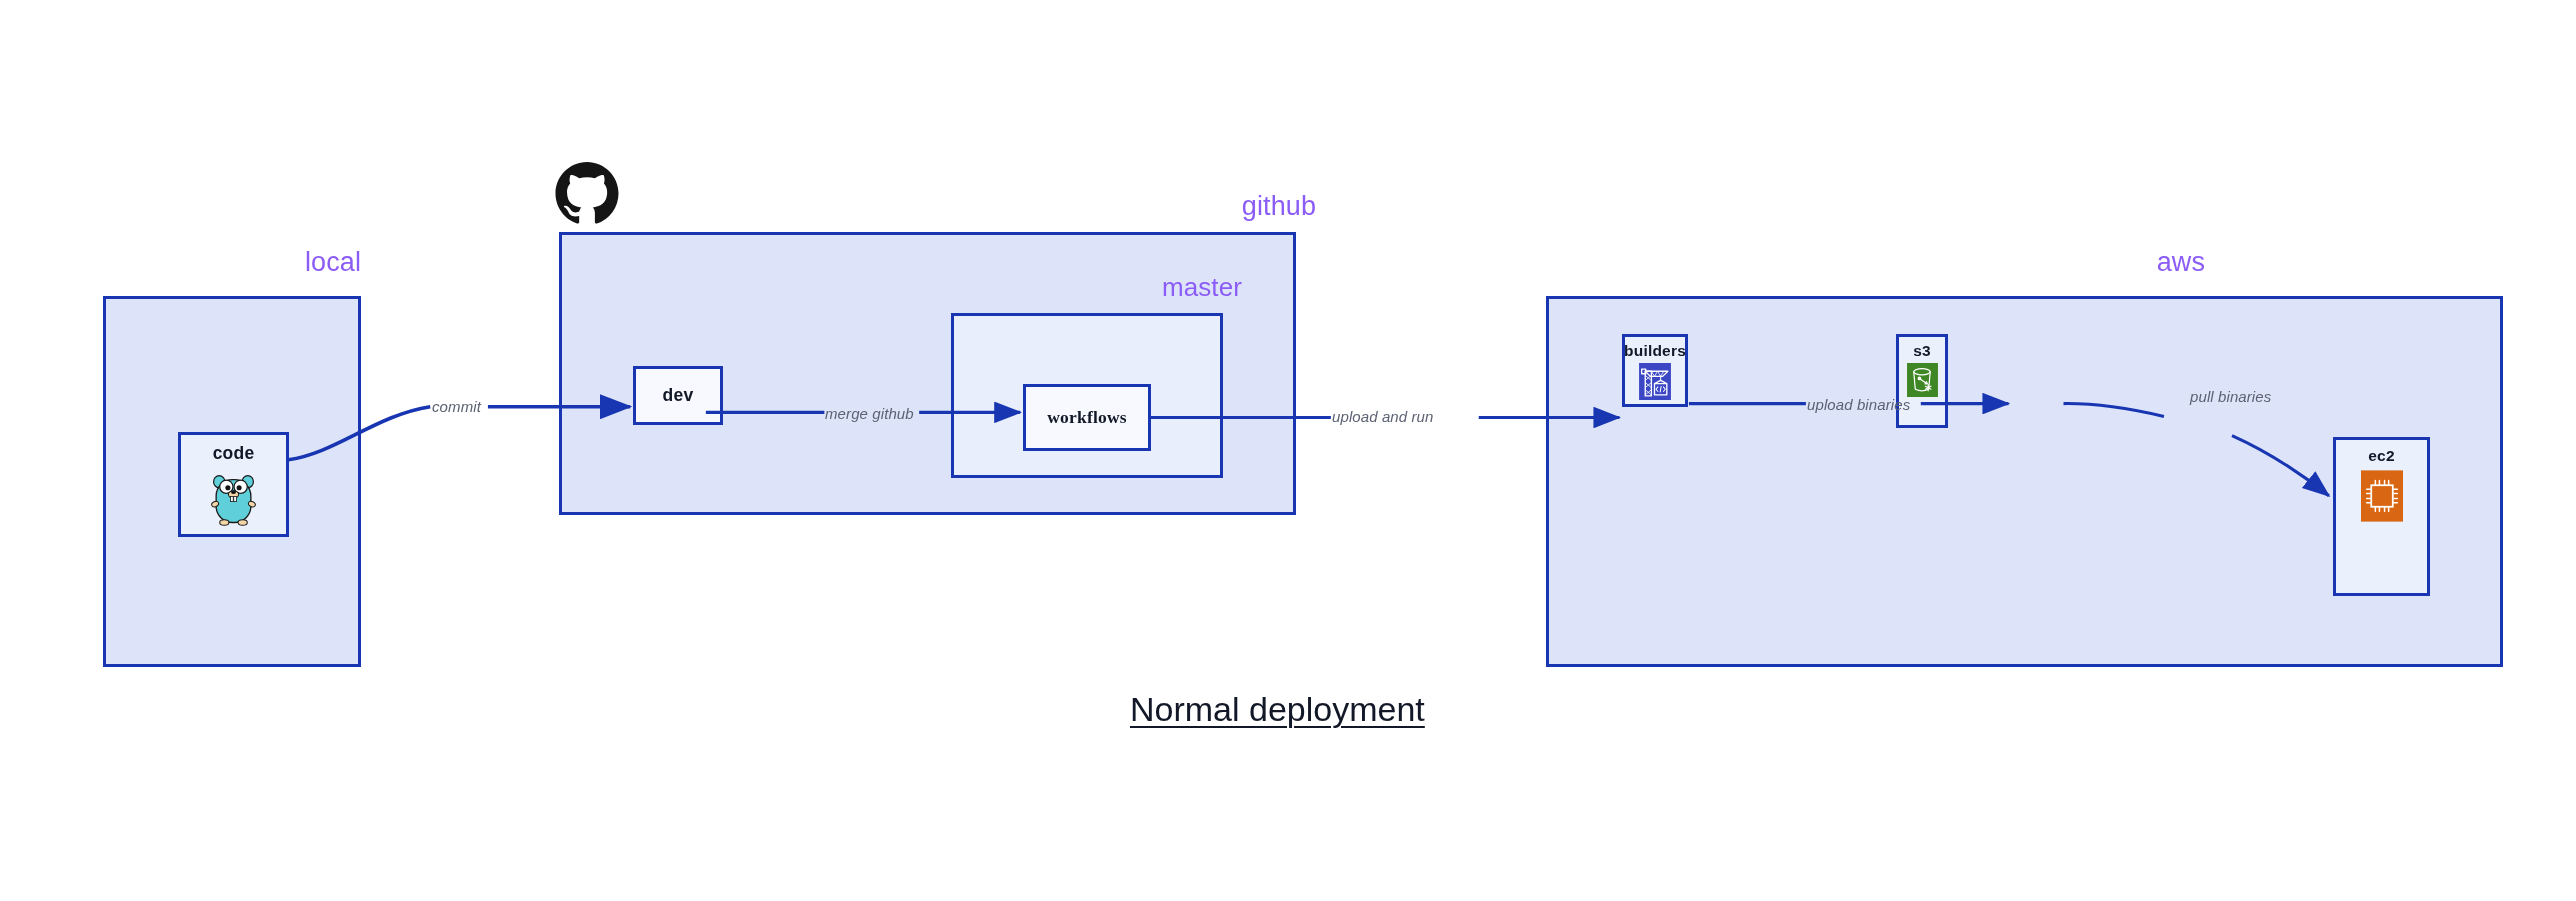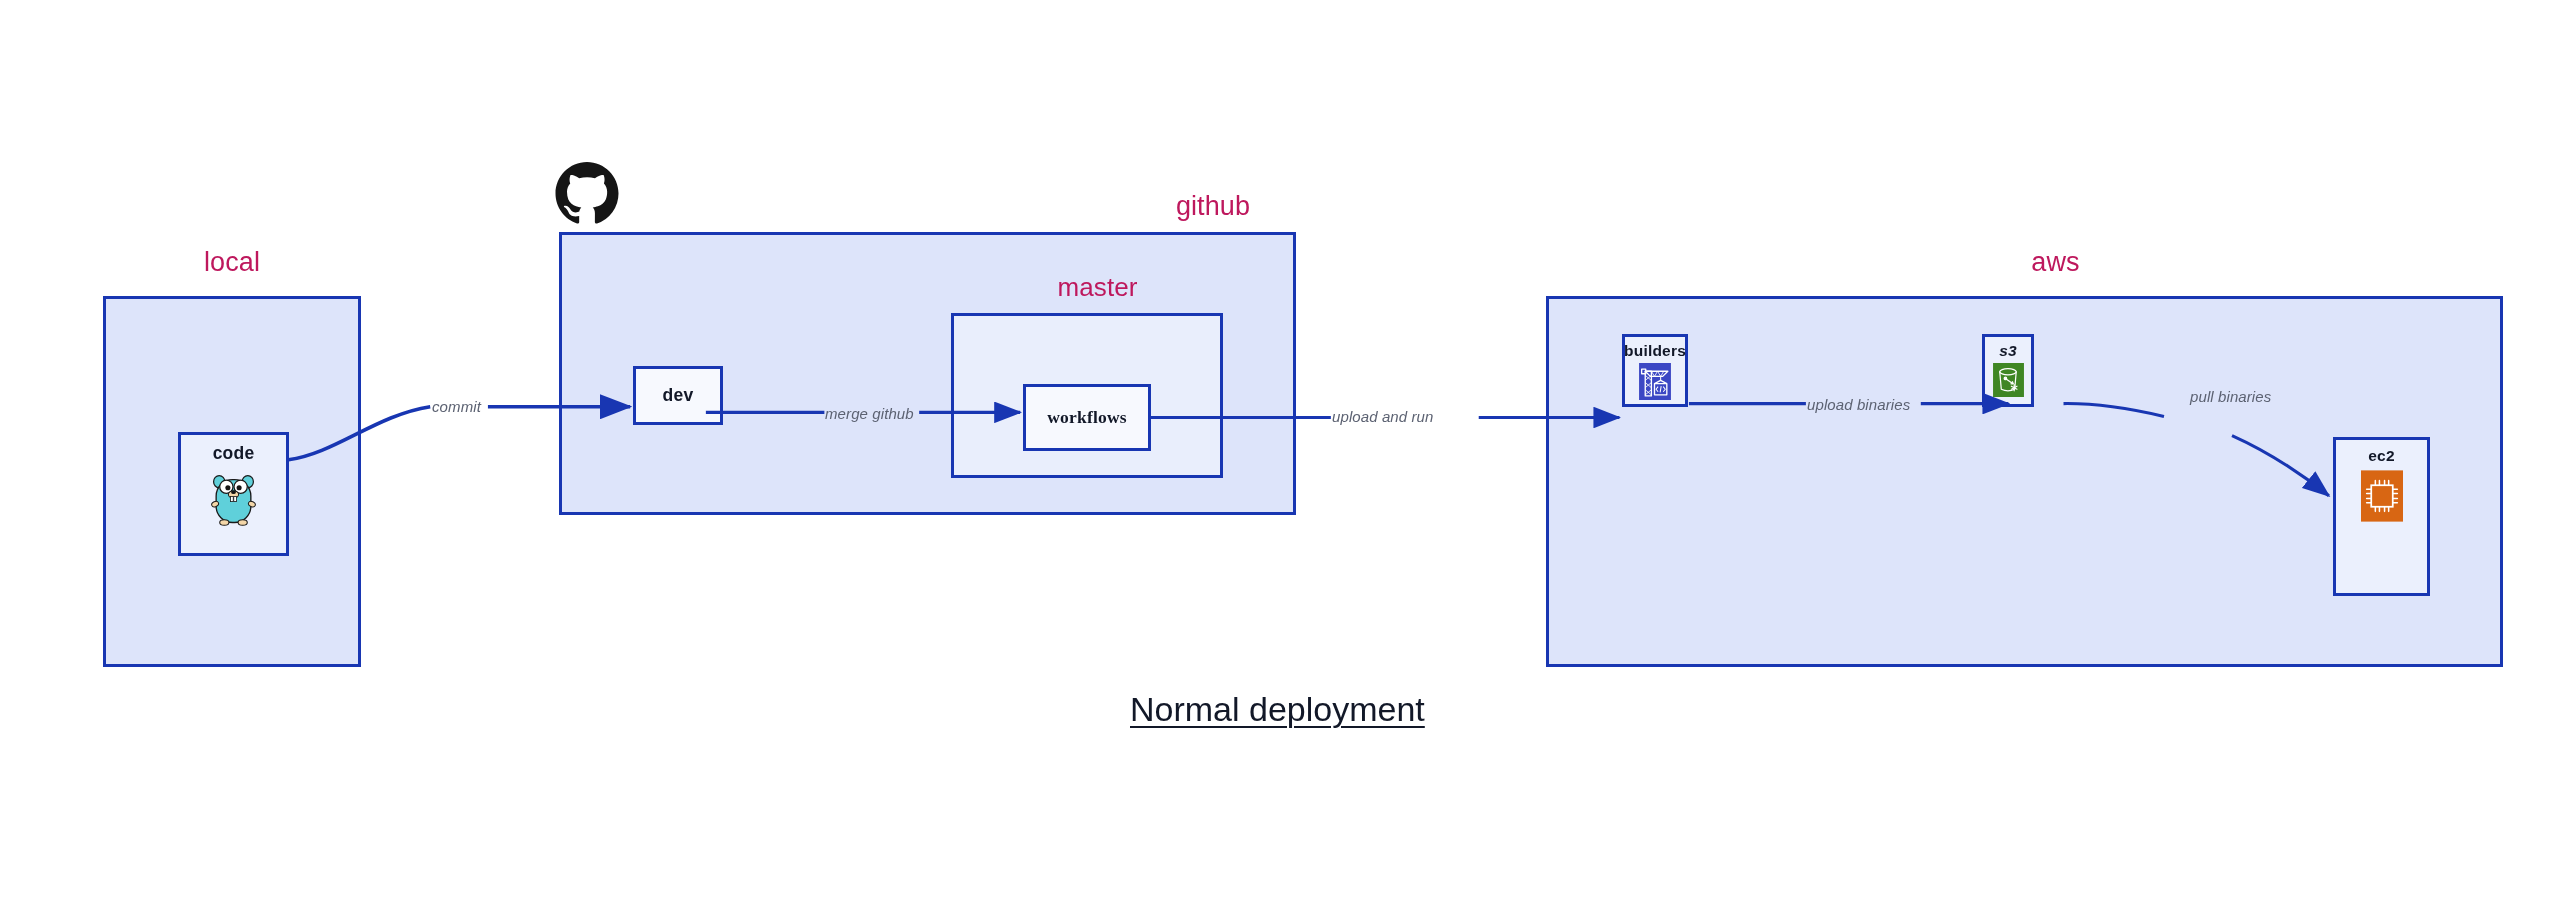--- a/index.html
+++ b/index.html
@@ -32,25 +32,25 @@
 
   
   .group-box {
     position: absolute;
     background: #DDE4FA;
     border: 3.6px solid #1836B2;
     box-sizing: border-box;
   }
   .group-label {
     position: absolute;
-    color: #be185d;
+    color: #8b5cf6;
     font-size: 27px;
     font-weight: 400;
     white-space: nowrap;
-    text-align: center;
+    text-align: right;
     letter-spacing: 0.1px;
   }
 
   
   .sub-box {
     position: absolute;
     background: #E9EEFC;
     border: 3.6px solid #1836B2;
     box-sizing: border-box;
   }
@@ -110,21 +110,21 @@
   }
 </style>
 </head>
 <body>
 
 <div id="stage">
 
   <div class="group-label" style="left:103px; top:247px; width:258px;">local</div>
   <div class="group-box" style="left:103px; top:296px; width:258px; height:371px;"></div>
 
-  <div class="node-box" style="left:178px; top:432px; width:111px; height:124px; padding-top:8.2px;text-align:center;">
+  <div class="node-box" style="left:178px; top:432px; width:111px; height:105px; padding-top:8.2px;text-align:center;">
     <div class="node-label">code</div>
     <span class="node-icon" style="margin-top:4.1px;">
       <svg width="49" height="58" viewBox="0 0 96 112">
 
         <ellipse cx="20" cy="26" rx="11" ry="12" fill="#5FD0DA" stroke="#1A1A1A" stroke-width="2.4"></ellipse>
         <ellipse cx="76" cy="26" rx="11" ry="12" fill="#5FD0DA" stroke="#1A1A1A" stroke-width="2.4"></ellipse>
 
         <rect x="14" y="22" width="68" height="84" rx="32" fill="#5FD0DA" stroke="#1A1A1A" stroke-width="2.6"></rect>
 
         <ellipse cx="12" cy="70" rx="7" ry="5" fill="#F3D6A8" stroke="#1A1A1A" stroke-width="2" transform="rotate(-25 12 70)"></ellipse>
@@ -195,21 +195,21 @@
 
           <path d="M30 40 L42 34 L54 40"></path>
           <rect x="30" y="40" width="24" height="22"></rect>
 
           <path d="M37 46 L33 51 L37 56 M47 46 L51 51 L47 56 M43 45 L41 57" stroke-width="2"></path>
         </g>
       </svg>
     </span>
   </div>
 
-  <div class="node-box" style="left:1982px; top:334px; width:52px; height:73px; padding-top:5.2px;font-style:italic;">
+  <div class="node-box" style="left:1896px; top:334px; width:52px; height:94px; padding-top:5.2px;">
     <div class="node-label" style="font-size:15.5px;">s3</div>
     <span class="node-icon" style="margin-top:3.1px;">
       <svg width="31" height="34" viewBox="0 0 60 66">
         <rect x="0" y="0" width="60" height="66" fill="#3F8624"></rect>
         <g fill="none" stroke="#FFFFFF" stroke-width="2.4" stroke-linejoin="round" stroke-linecap="round">
           <ellipse cx="29" cy="17" rx="16" ry="6"></ellipse>
           <path d="M13 17 L16 51 Q29 57 42 51 L45 17"></path>
           <path d="M24 30 L38 40"></path>
           <circle cx="24" cy="30" r="2.4" fill="#FFFFFF"></circle>
           <path d="M38 36 L40 41 L35 41 Z" fill="#FFFFFF" stroke-width="1.4"></path>

